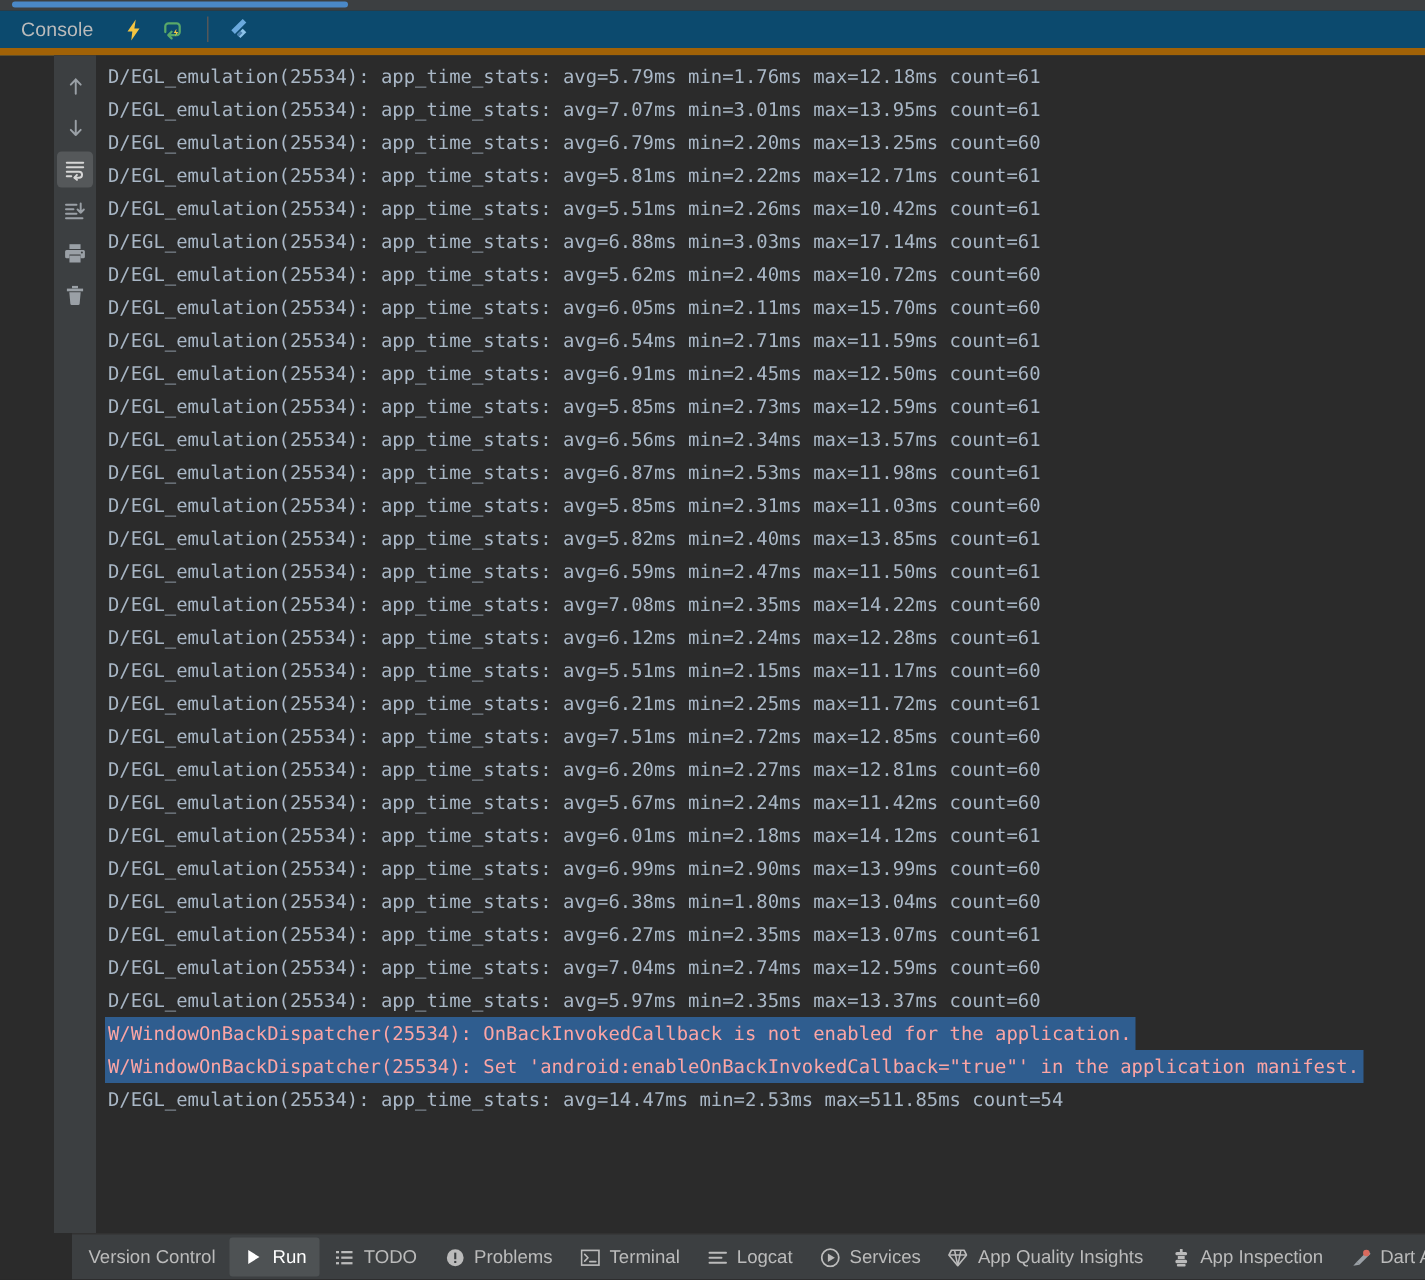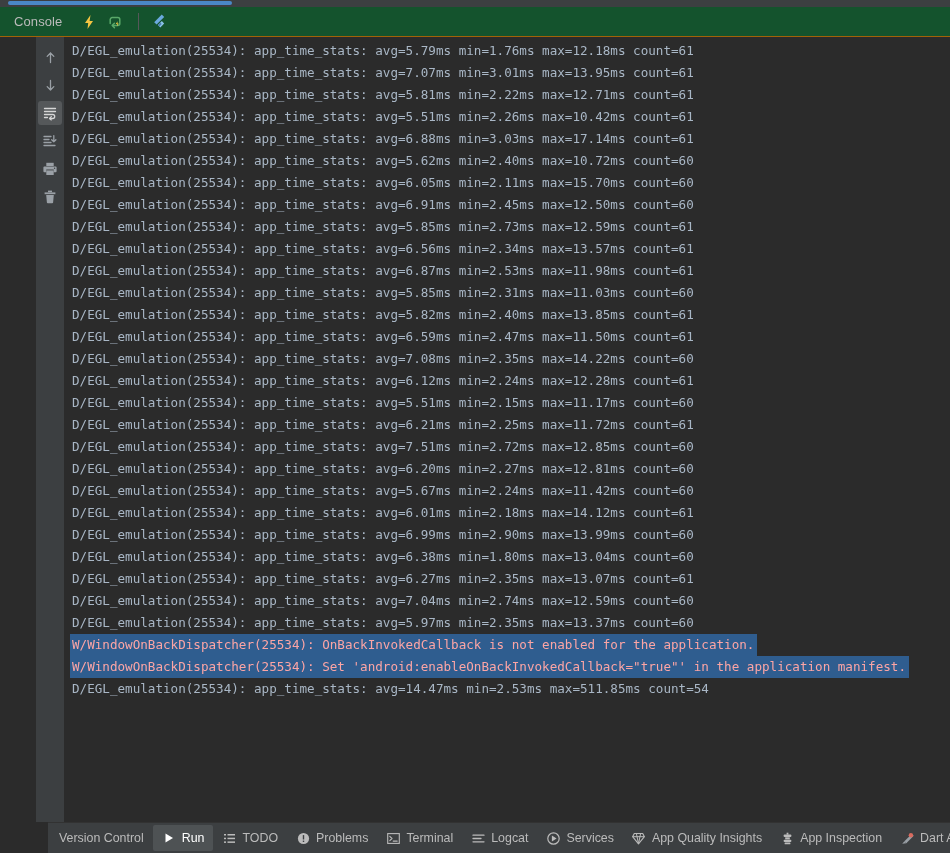--- a/index.html
+++ b/index.html
@@ -28,26 +28,26 @@
     position: absolute;
     left: 8px; top: 1px;
     width: 224px; height: 4px;
     background: #4a88c7;
     border-radius: 2px;
   }
 
   
   .header {
     height: 30px;
-    background: #14532d;
+    background: #0c4a6e;
     flex: 0 0 auto;
     display: flex;
     align-items: center;
     padding-left: 14px;
-    border-bottom: 1px solid #a16207;
+    border-bottom: 5px solid #a16207;
   }
   .tab-label {
     color: #bbbbbb;
     font-size: 13px;
     letter-spacing: .1px;
     margin-right: 16px;
     white-space: nowrap;
   }
   .hdr-icon {
     width: 22px; height: 22px;
@@ -227,25 +227,27 @@
           <rect x="2.6" y="3.4" width="10.8" height="1.8" fill="#9aa0a6"></rect>
           <path d="M4.2 5.9h7.6l-.7 7.6a.9.9 0 0 1-.9.8H5.8a.9.9 0 0 1-.9-.8z" fill="#9aa0a6"></path>
         </svg>
       </div>
     </div>
 
     <div class="console">
       <div id="log-container">
           <div class="log-line debug">D/EGL_emulation(25534): app_time_stats: avg=5.79ms min=1.76ms max=12.18ms count=61</div>
           <div class="log-line debug">D/EGL_emulation(25534): app_time_stats: avg=7.07ms min=3.01ms max=13.95ms count=61</div>
+          <div class="log-line debug">D/EGL_emulation(25534): app_time_stats: avg=6.79ms min=2.20ms max=13.25ms count=60</div>
           <div class="log-line debug">D/EGL_emulation(25534): app_time_stats: avg=5.81ms min=2.22ms max=12.71ms count=61</div>
           <div class="log-line debug">D/EGL_emulation(25534): app_time_stats: avg=5.51ms min=2.26ms max=10.42ms count=61</div>
           <div class="log-line debug">D/EGL_emulation(25534): app_time_stats: avg=6.88ms min=3.03ms max=17.14ms count=61</div>
           <div class="log-line debug">D/EGL_emulation(25534): app_time_stats: avg=5.62ms min=2.40ms max=10.72ms count=60</div>
           <div class="log-line debug">D/EGL_emulation(25534): app_time_stats: avg=6.05ms min=2.11ms max=15.70ms count=60</div>
+          <div class="log-line debug">D/EGL_emulation(25534): app_time_stats: avg=6.54ms min=2.71ms max=11.59ms count=61</div>
           <div class="log-line debug">D/EGL_emulation(25534): app_time_stats: avg=6.91ms min=2.45ms max=12.50ms count=60</div>
           <div class="log-line debug">D/EGL_emulation(25534): app_time_stats: avg=5.85ms min=2.73ms max=12.59ms count=61</div>
           <div class="log-line debug">D/EGL_emulation(25534): app_time_stats: avg=6.56ms min=2.34ms max=13.57ms count=61</div>
           <div class="log-line debug">D/EGL_emulation(25534): app_time_stats: avg=6.87ms min=2.53ms max=11.98ms count=61</div>
           <div class="log-line debug">D/EGL_emulation(25534): app_time_stats: avg=5.85ms min=2.31ms max=11.03ms count=60</div>
           <div class="log-line debug">D/EGL_emulation(25534): app_time_stats: avg=5.82ms min=2.40ms max=13.85ms count=61</div>
           <div class="log-line debug">D/EGL_emulation(25534): app_time_stats: avg=6.59ms min=2.47ms max=11.50ms count=61</div>
           <div class="log-line debug">D/EGL_emulation(25534): app_time_stats: avg=7.08ms min=2.35ms max=14.22ms count=60</div>
           <div class="log-line debug">D/EGL_emulation(25534): app_time_stats: avg=6.12ms min=2.24ms max=12.28ms count=61</div>
           <div class="log-line debug">D/EGL_emulation(25534): app_time_stats: avg=5.51ms min=2.15ms max=11.17ms count=60</div>

